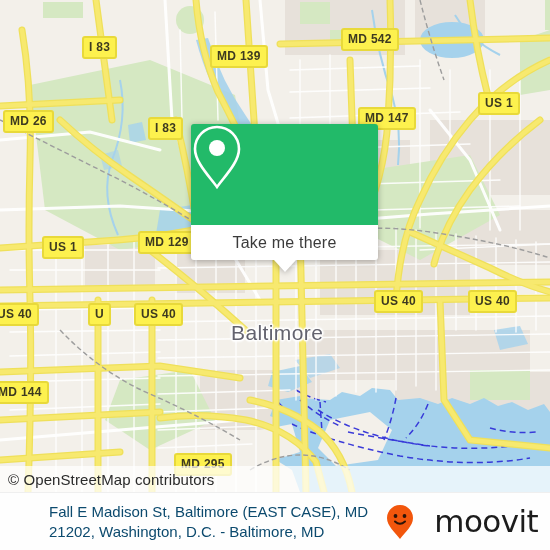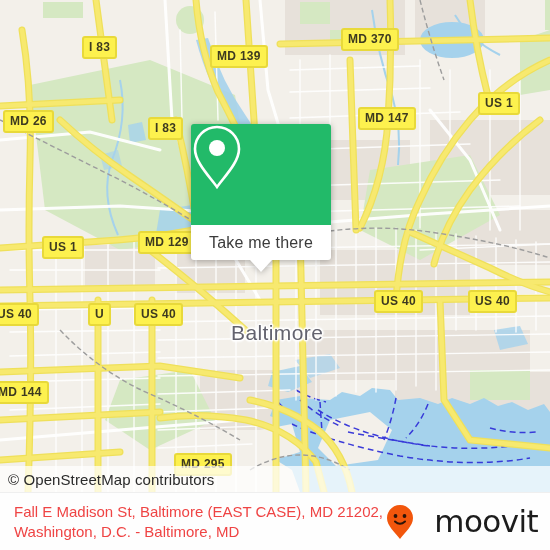--- a/index.html
+++ b/index.html
@@ -42,21 +42,21 @@
     white-space:nowrap;
     text-shadow:
       -2px 0 2px #fff, 2px 0 2px #fff, 0 -2px 2px #fff, 0 2px 2px #fff,
       -1px -1px 1px #fff, 1px 1px 1px #fff, -1px 1px 1px #fff, 1px -1px 1px #fff;
   }
 
   
   .callout{
     position:absolute;
     left:191px;top:124px;
-    width:140px;
+    width:187px;
     filter:drop-shadow(0 1px 3px rgba(0,0,0,.30));
   }
   .callout-top{
     background:#22ba69;
     height:101px;
     border-radius:3px 3px 0 0;
     display:flex;align-items:center;justify-content:center;
   }
   .pin-icon{display:block;}
   .callout-bottom{
@@ -93,24 +93,25 @@
   
   .footer{
     position:absolute;left:0;top:492px;width:550px;height:58px;
     background:rgba(255,255,255,.93);
     border-top:1px solid rgba(0,0,0,.06);
     display:flex;align-items:center;justify-content:space-between;
     box-sizing:border-box;
     padding:0 12px 0 14px;
   }
   .footer-text{
-    color:#ef4444;
+    color:#0c4a6e;
     font-size:15px;
     line-height:20px;
     max-width:392px;
+    margin-left:35px;
   }
   .brand{display:flex;align-items:center;gap:19px;}
   .brand-word{
     color:#1c1c1c;font-size:31px;line-height:31px;
     letter-spacing:-.6px;font-weight:normal;
     font-family:"DejaVu Sans","Liberation Sans",sans-serif;
   }
 </style>
 </head>
 <body>
@@ -313,21 +314,21 @@
         <path d="M290 238 Q360 222 430 232 Q500 242 550 258"></path>
         <path d="M60 330 Q100 372 150 394 Q200 416 240 440"></path>
         <path d="M250 470 Q300 440 350 470"></path>
         <path d="M420 0 Q430 40 444 80"></path>
       </g>
     </svg>
 
     <div id="shield-layer">
         <div class="shield" style="left: 82px; top: 36px;">I 83</div>
         <div class="shield" style="left: 210px; top: 45px;">MD 139</div>
-        <div class="shield" style="left: 341px; top: 28px;">MD 370</div>
+        <div class="shield" style="left: 341px; top: 28px;">MD 542</div>
         <div class="shield" style="left: 3px; top: 110px;">MD 26</div>
         <div class="shield" style="left: 148px; top: 117px;">I 83</div>
         <div class="shield" style="left: 358px; top: 107px;">MD 147</div>
         <div class="shield" style="left: 478px; top: 92px;">US 1</div>
         <div class="shield" style="left: 42px; top: 236px;">US 1</div>
         <div class="shield" style="left: 138px; top: 231px;">MD 129</div>
         <div class="shield" style="left: -10px; top: 303px;">US 40</div>
         <div class="shield" style="left: 88px; top: 303px;">U</div>
         <div class="shield" style="left: 134px; top: 303px;">US 40</div>
         <div class="shield" style="left: 374px; top: 290px;">US 40</div>

